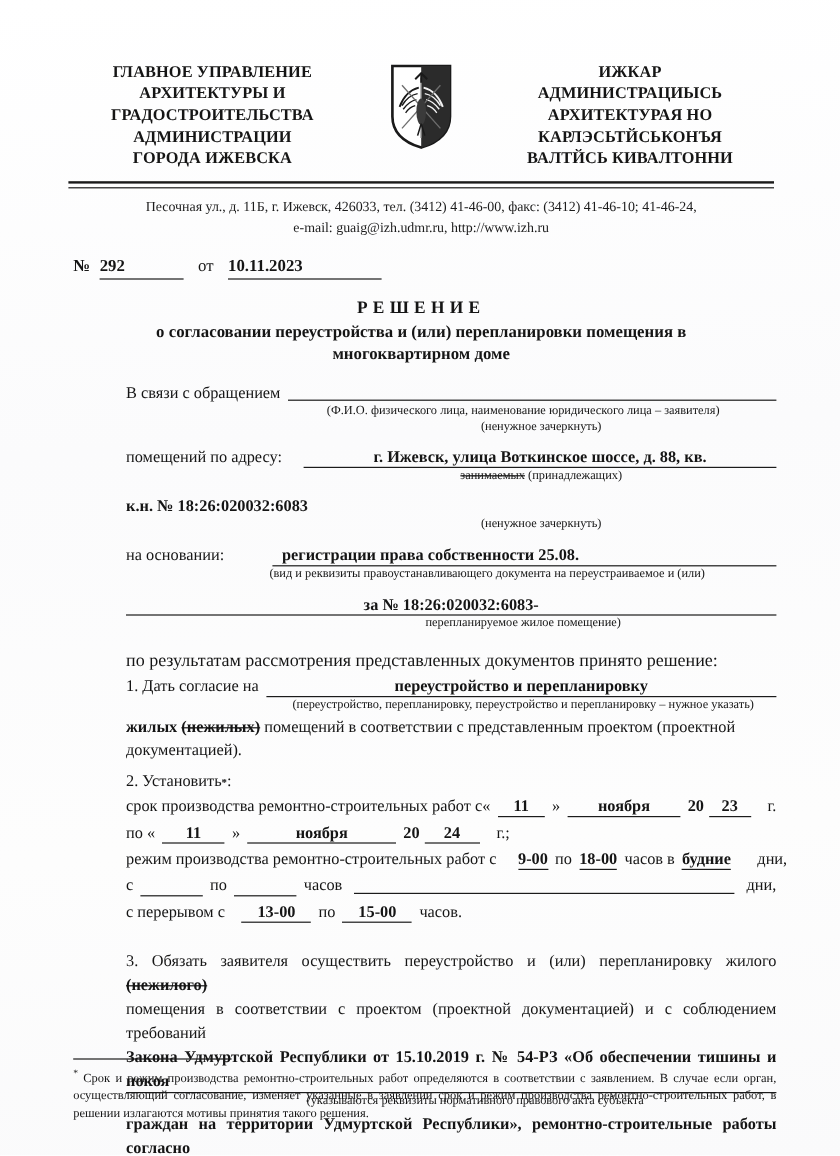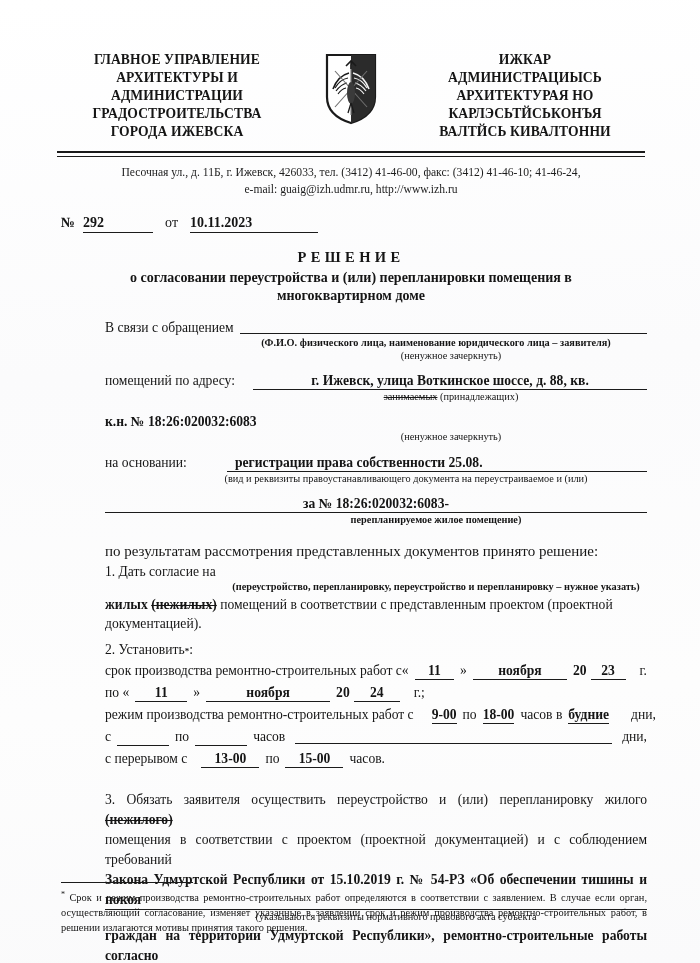--- a/index.html
+++ b/index.html
@@ -134,21 +134,21 @@
     border-bottom: 1.3px solid #1b1b1b;
     text-align: center;
     font-weight: bold;
   }
   .caption {
     font-size: 10.3px;
     text-align: center;
     line-height: 1.2;
     margin-top: 1px;
   }
-  .caption.ind-a { padding-left: 120px; font-weight: bold; }
+  .caption.ind-a { padding-left: 120px; }
   .caption.ind-b { padding-left: 150px; }
   .caption.ind-c { padding-left: 60px; }
 
   
   .r-obr { margin-top: 12px; }
   .r-obr .lead { margin-right: 6px; }
 
   .r-namer { margin-top: 13px; }
   .r-namer .lead { width: 148px; }
   .r-namer .mid { width: 268px; }
@@ -205,22 +205,22 @@
 </head>
 <body>
 
 <div class="page">
   <div class="sheet">
 
     <div class="letterhead">
       <div class="lh-col left">
         <div>ГЛАВНОЕ УПРАВЛЕНИЕ</div>
         <div>АРХИТЕКТУРЫ И</div>
+        <div>ГРАДОСТРОИТЕЛЬСТВА</div>
         <div>АДМИНИСТРАЦИИ</div>
-        <div>ГРАДОСТРОИТЕЛЬСТВА</div>
         <div>ГОРОДА ИЖЕВСКА</div>
       </div>
 
       <div class="emblem-wrap">
         <svg class="emblem" width="54" height="72" viewBox="0 0 54 72">
           <path d="M3 2 H51 V44 C51 58 40 66 27 70 C14 66 3 58 3 44 Z" fill="#ffffff" stroke="#1a1a1a" stroke-width="2.2"></path>
           <path d="M27 2 H51 V44 C51 58 40 66 27 70 Z" fill="#2b2b2b"></path>
           <g stroke="#ffffff" stroke-width="0" fill="none"></g>
 
           <g>
@@ -304,20 +304,21 @@
 
       <div class="row r-za">
         <span class="ul-box" style="flex:1;text-align:center;">за № 18:26:020032:6083-</span>
       </div>
       <div class="caption ind-a">перепланируемое жилое помещение)</div>
 
       <div class="para">по результатам рассмотрения представленных документов принято решение:</div>
 
       <div class="row r-p1">
         <span class="lead txt">1. Дать согласие на</span>
+        <span class="ul-box b" style="flex:1;">переустройство и перепланировку</span>
       </div>
       <div class="caption ind-a">(переустройство, перепланировку, переустройство и перепланировку – нужное указать)</div>
       <div class="p1-tail">
         <span class="b">жилых</span> <span class="b strike">(нежилых)</span> <span>помещений в соответствии с представленным проектом (проектной</span><br>
         <span>документацией).</span>
       </div>
 
       <div class="row r-p2">
         <span class="txt">2. Установить</span>
           <span class="sup">*</span>

